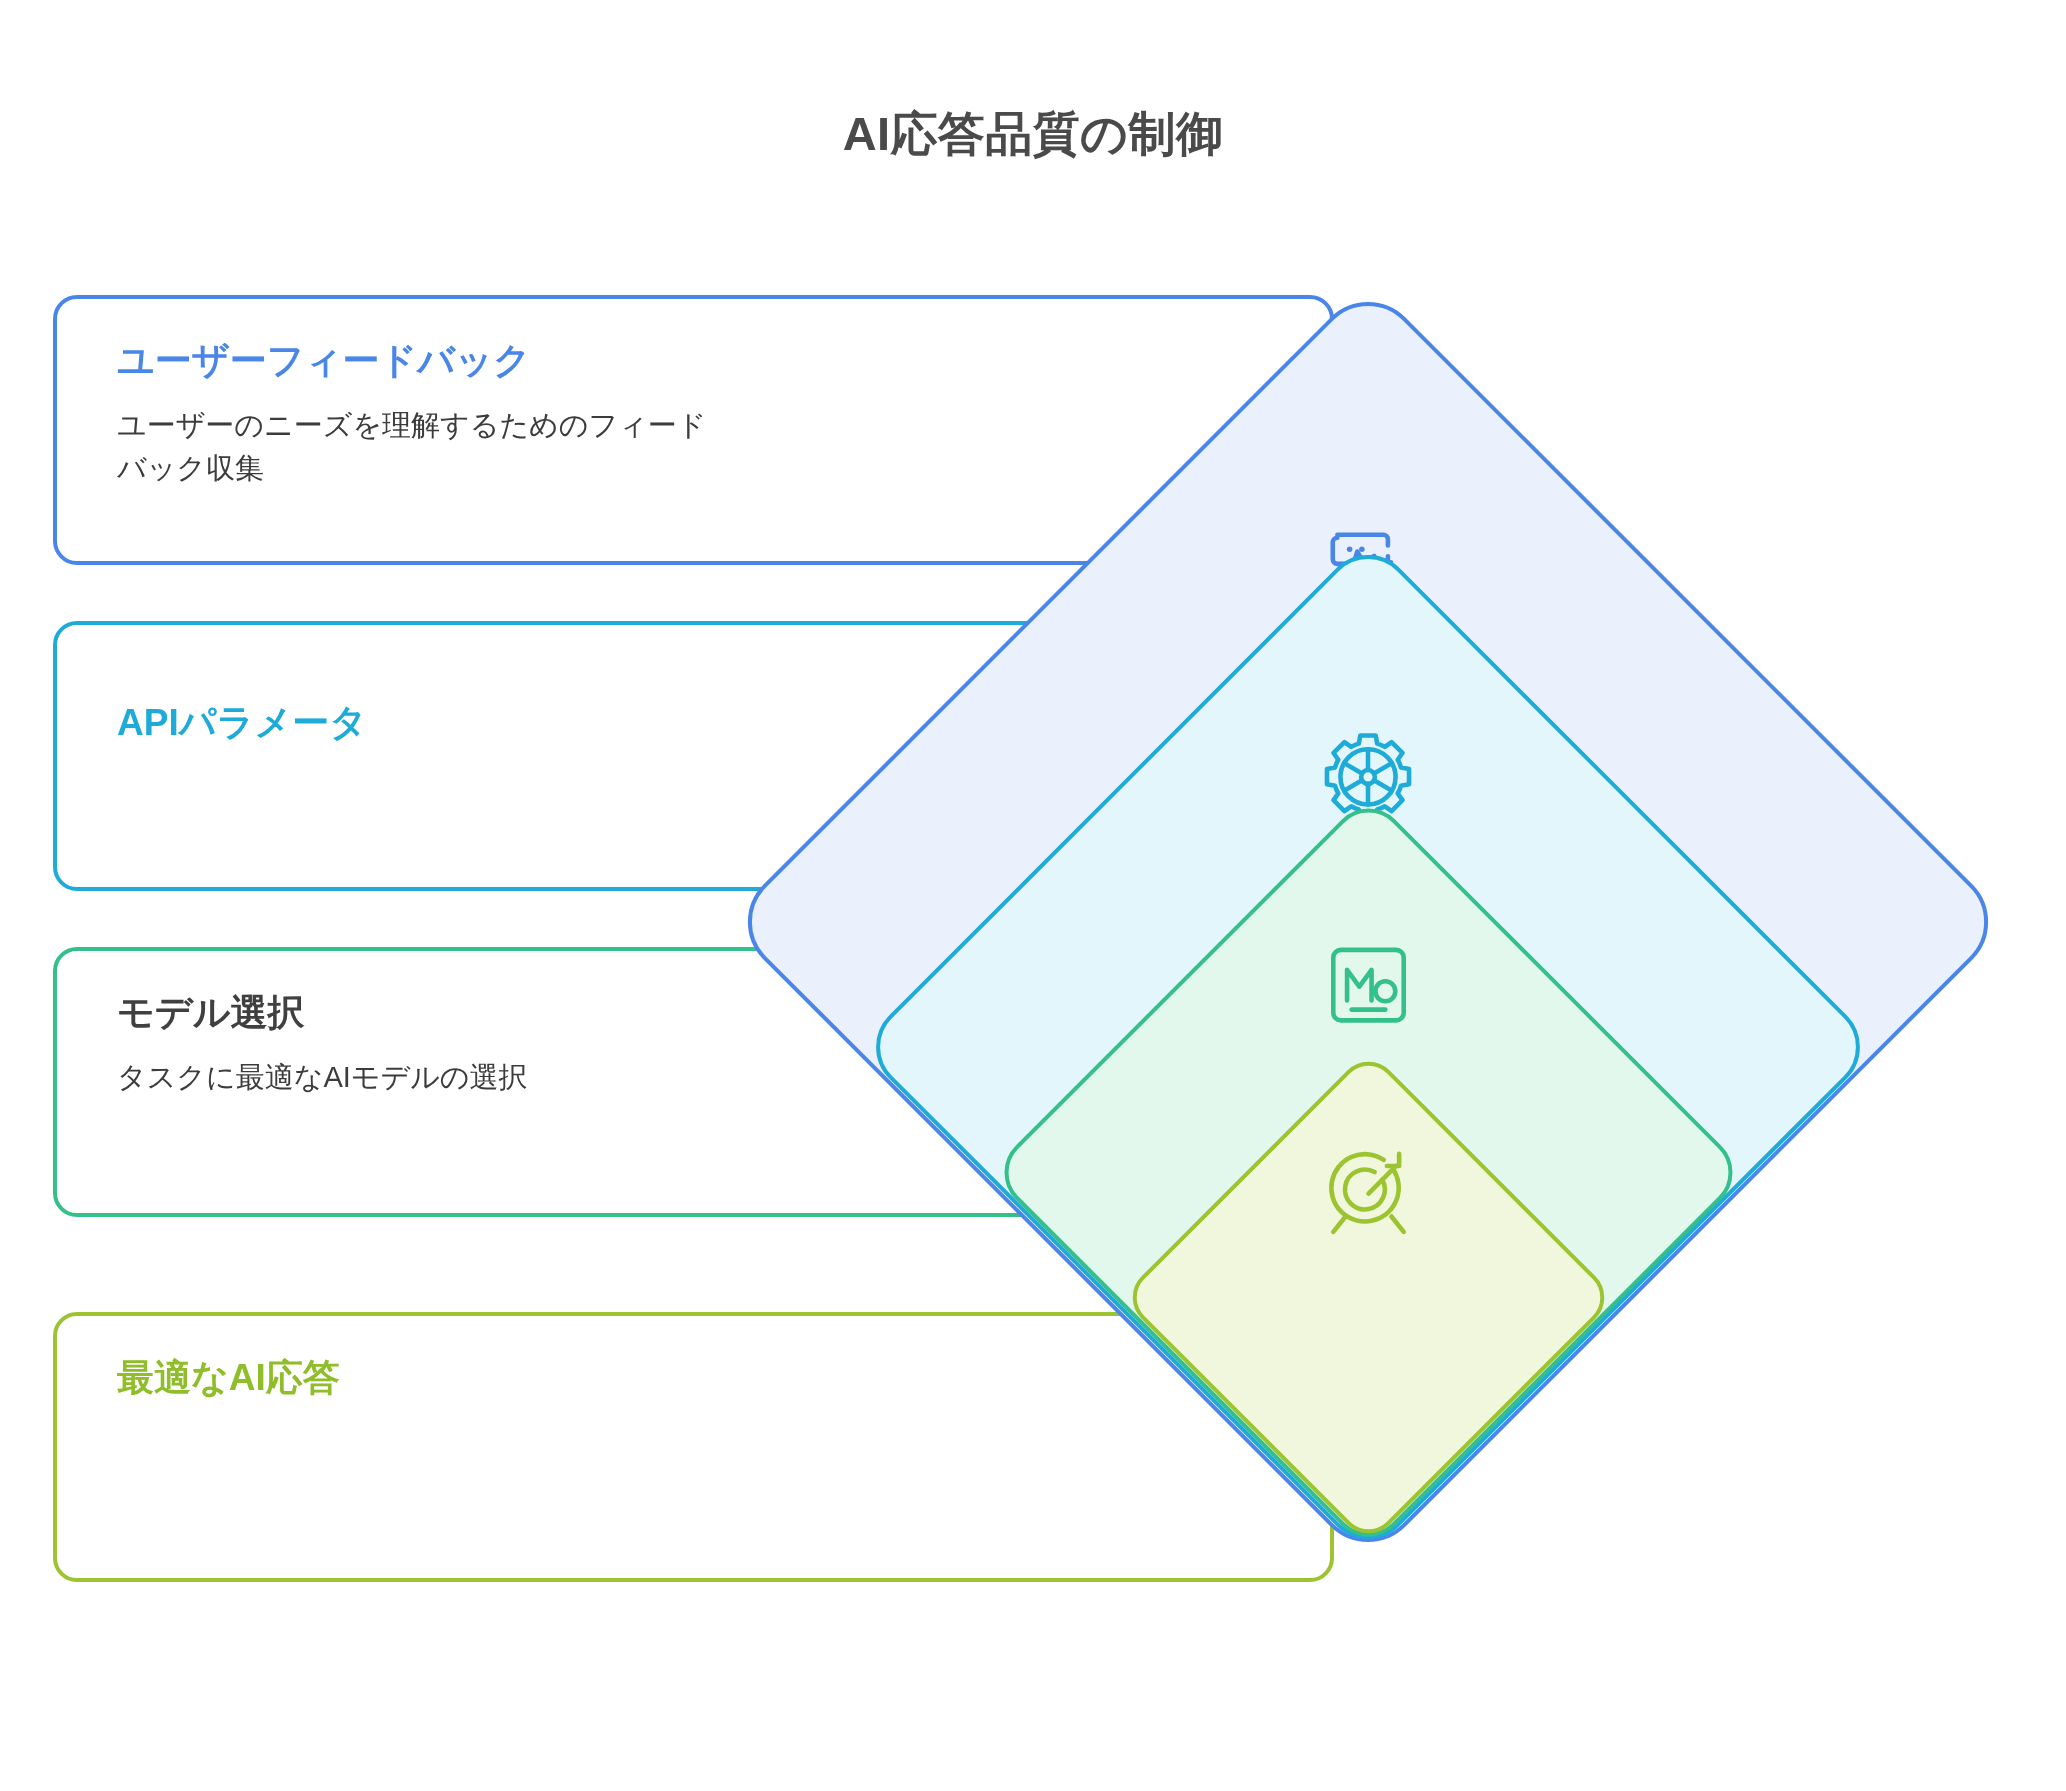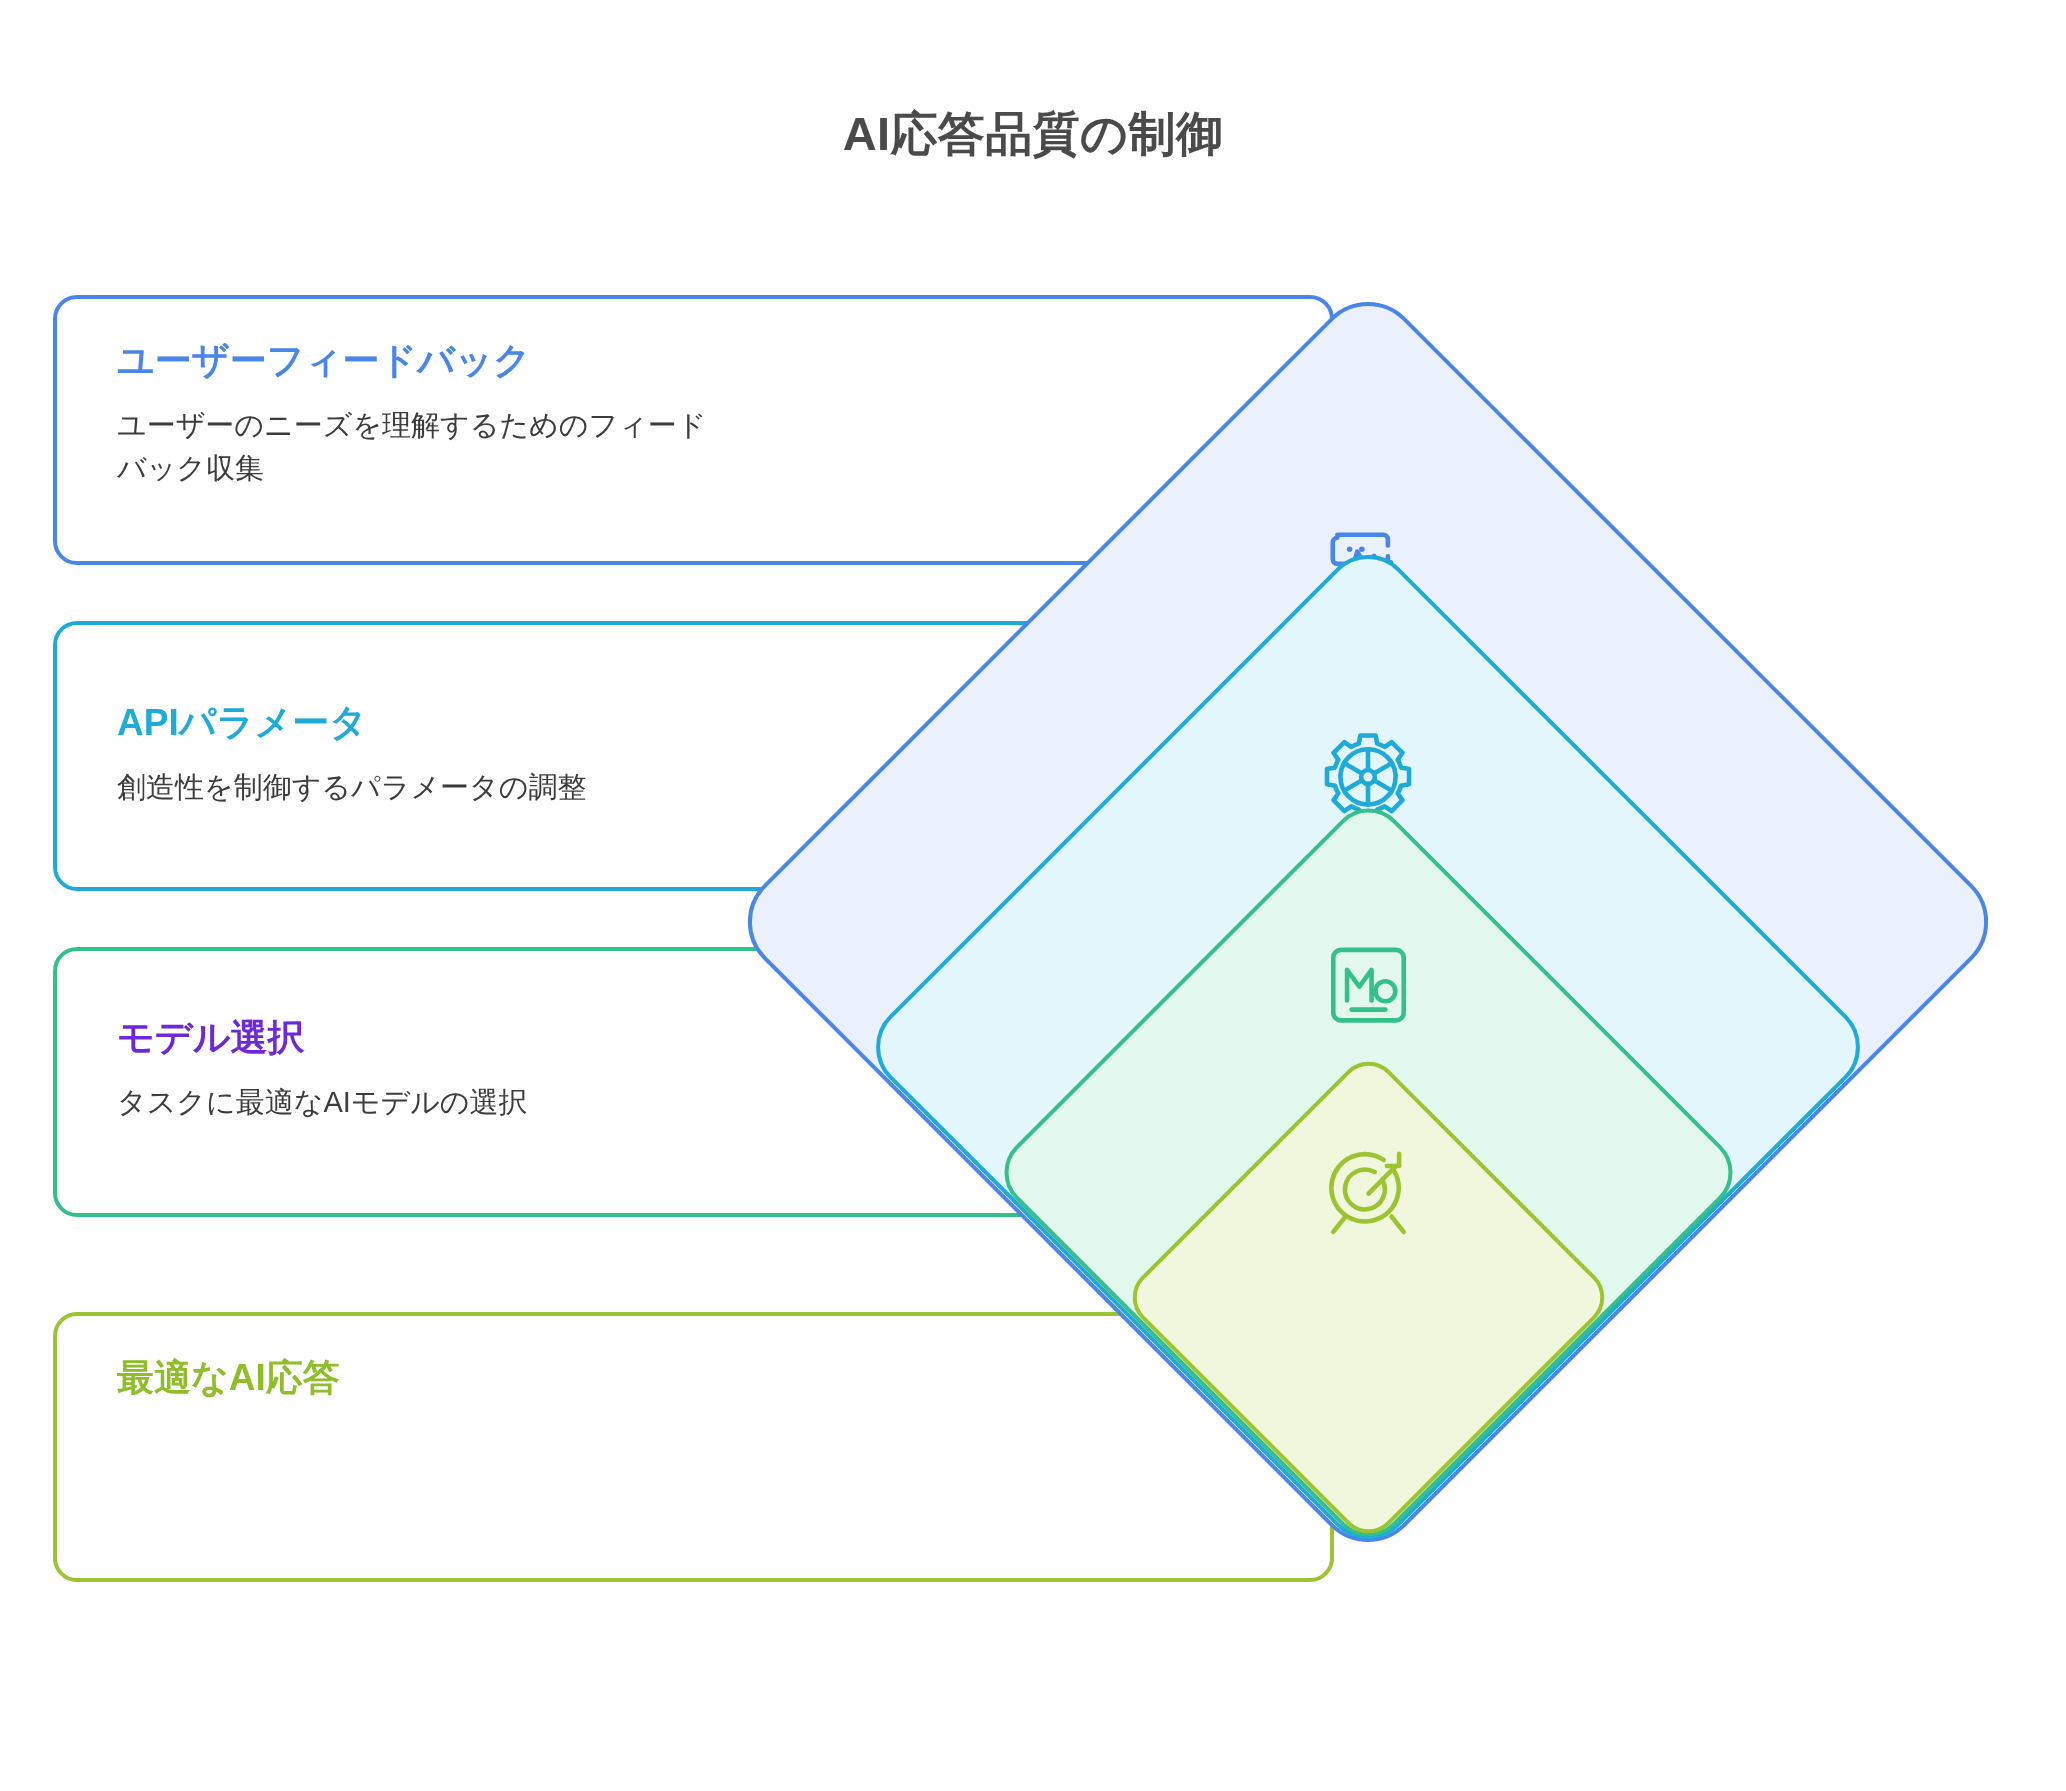--- a/index.html
+++ b/index.html
@@ -65,21 +65,21 @@
     font-weight: 400;
   }
 
   #card-0 { top: 295px;  border-color: #4a86e8; }
   #card-1 { top: 621px;  border-color: #1fabd8; }
   #card-2 { top: 947px; border-color: #33c08a; }
   #card-3 { top: 1312px; border-color: #9cc330; }
 
   #card-0 .card-title { color: #4a86e8; }
   #card-1 .card-title { color: #1fabd8; margin-top: 36px; }
-  #card-2 .card-title { color: #6d28d9; margin-top: 25px; }
+  #card-2 .card-title { color: #404040; }
   #card-3 .card-title { color: #8fbe2a; }
 
   
   #diamonds-layer {
     position: absolute;
     left: 0; top: 0;
     width: 2066px;
     height: 1791px;
     z-index: 2;
     pointer-events: none;
@@ -147,21 +147,20 @@
 
   <div id="cards-layer">
 
     <div class="card" id="card-0">
       <div class="card-title">ユーザーフィードバック</div>
       <div class="card-desc">ユーザーのニーズを理解するためのフィードバック収集</div>
     </div>
 
     <div class="card" id="card-1">
       <div class="card-title">APIパラメータ</div>
-      <div class="card-desc">創造性を制御するパラメータの調整</div>
     </div>
 
     <div class="card" id="card-2">
       <div class="card-title">モデル選択</div>
       <div class="card-desc">タスクに最適なAIモデルの選択</div>
     </div>
 
     <div class="card" id="card-3">
       <div class="card-title">最適なAI応答</div>
     </div>

